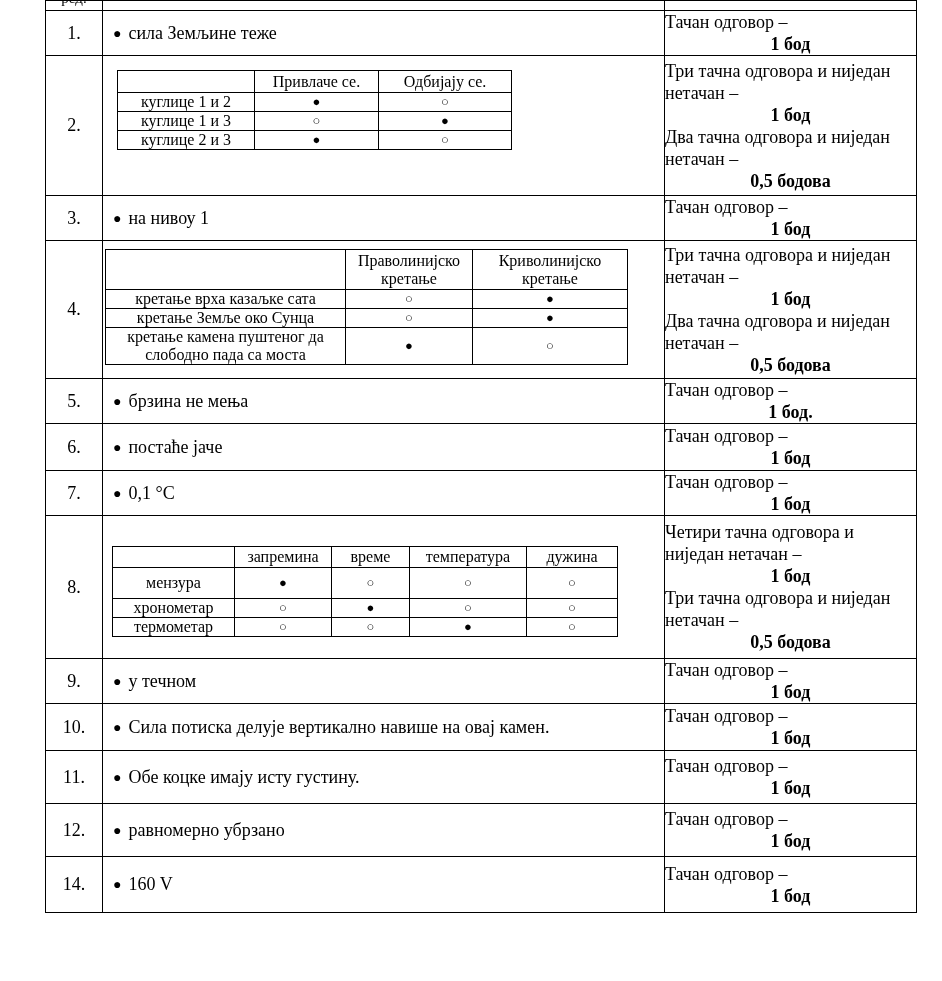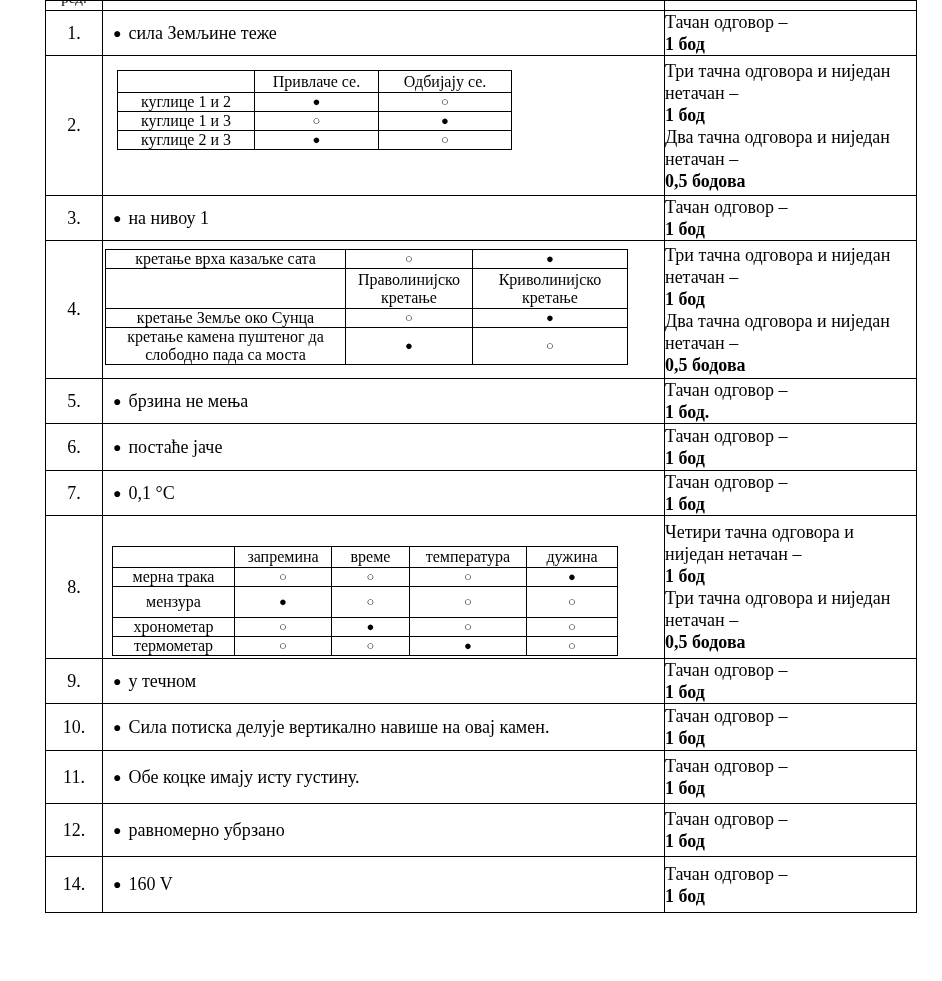--- a/index.html
+++ b/index.html
@@ -14,21 +14,21 @@
   table.main > tbody > tr > td{
     border:1.5px solid #000;padding:0;vertical-align:middle;overflow:hidden;
   }
   td.num{text-align:center;font-size:18px;}
   td.ans{font-size:18px;}
   td.ans.top{vertical-align:top;margin-left:8px;}
   .ansline{padding-left:10px;}
   .bullet{font-size:14px;margin-right:7px;vertical-align:1px;}
   td.score{vertical-align:top;font-size:18px;line-height:22px;padding:2px 22px 0 8px;}
   .sline{}
-  .sline.b{font-weight:bold;}
+  .sline.b{font-weight:bold;text-align:center;}
   
   tr.hrow td{border-top:none;}
   .clipwrap{position:relative;height:9px;overflow:hidden;}
   .clipwrap span{position:absolute;top:-11px;left:0;right:0;text-align:center;font-size:15px;}
   
   table.inner{border-collapse:collapse;table-layout:fixed;font-size:16px;line-height:18px;}
   table.inner td{border:1.5px solid #000;padding:0 4px;vertical-align:middle;overflow:hidden;}
   table.inner td.lbl{text-align:center;}
   table.inner td.ctr{text-align:center;}
   table.inner td.dot{text-align:center;font-size:13px;}
@@ -124,29 +124,29 @@
   <tr style="height:138px">
     <td class="num">4.</td>
     <td class="ans top">
       <table class="inner t4">
         <colgroup>
                 <col style="width:240px">
                 <col style="width:127px">
                 <col style="width:155px">
               </colgroup>
         <tbody>
-        <tr style="height:19px">
-          <td class="lbl">кретање врха казаљке сата</td>
-          <td class="dot">○</td>
-          <td class="dot">●</td>
-        </tr>
         <tr style="height:40px">
           <td class="lbl"></td>
           <td class="ctr">Праволинијско кретање</td>
           <td class="ctr">Криволинијско кретање</td>
+        </tr>
+        <tr style="height:19px">
+          <td class="lbl">кретање врха казаљке сата</td>
+          <td class="dot">○</td>
+          <td class="dot">●</td>
         </tr>
         <tr style="height:19px">
           <td class="lbl">кретање Земље око Сунца</td>
           <td class="dot">○</td>
           <td class="dot">●</td>
         </tr>
         <tr style="height:37px">
           <td class="lbl">кретање камена пуштеног да слободно пада са моста</td>
           <td class="dot">●</td>
           <td class="dot">○</td>
@@ -207,27 +207,20 @@
                 <col style="width:91px">
               </colgroup>
         <tbody>
         <tr style="height:21px">
           <td class="lbl"></td>
           <td class="ctr">запремина</td>
           <td class="ctr">време</td>
           <td class="ctr">температура</td>
           <td class="ctr">дужина</td>
         </tr>
-        <tr style="height:19px">
-          <td class="lbl">мерна трака</td>
-          <td class="dot">○</td>
-          <td class="dot">○</td>
-          <td class="dot">○</td>
-          <td class="dot">●</td>
-        </tr>
         <tr style="height:31px">
           <td class="lbl">мензура</td>
           <td class="dot">●</td>
           <td class="dot">○</td>
           <td class="dot">○</td>
           <td class="dot">○</td>
         </tr>
         <tr style="height:19px">
           <td class="lbl">хронометар</td>
           <td class="dot">○</td>

